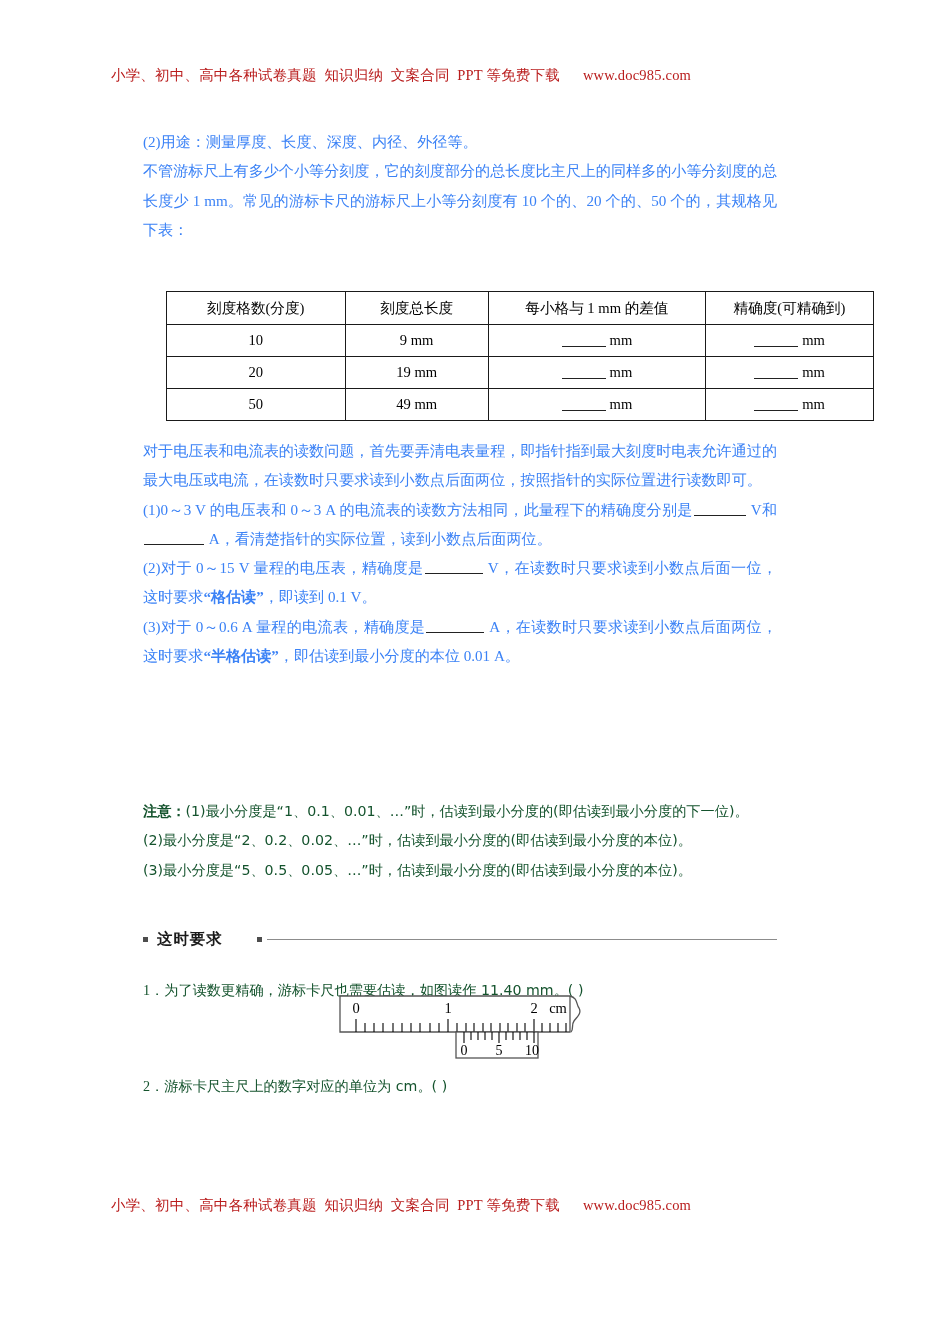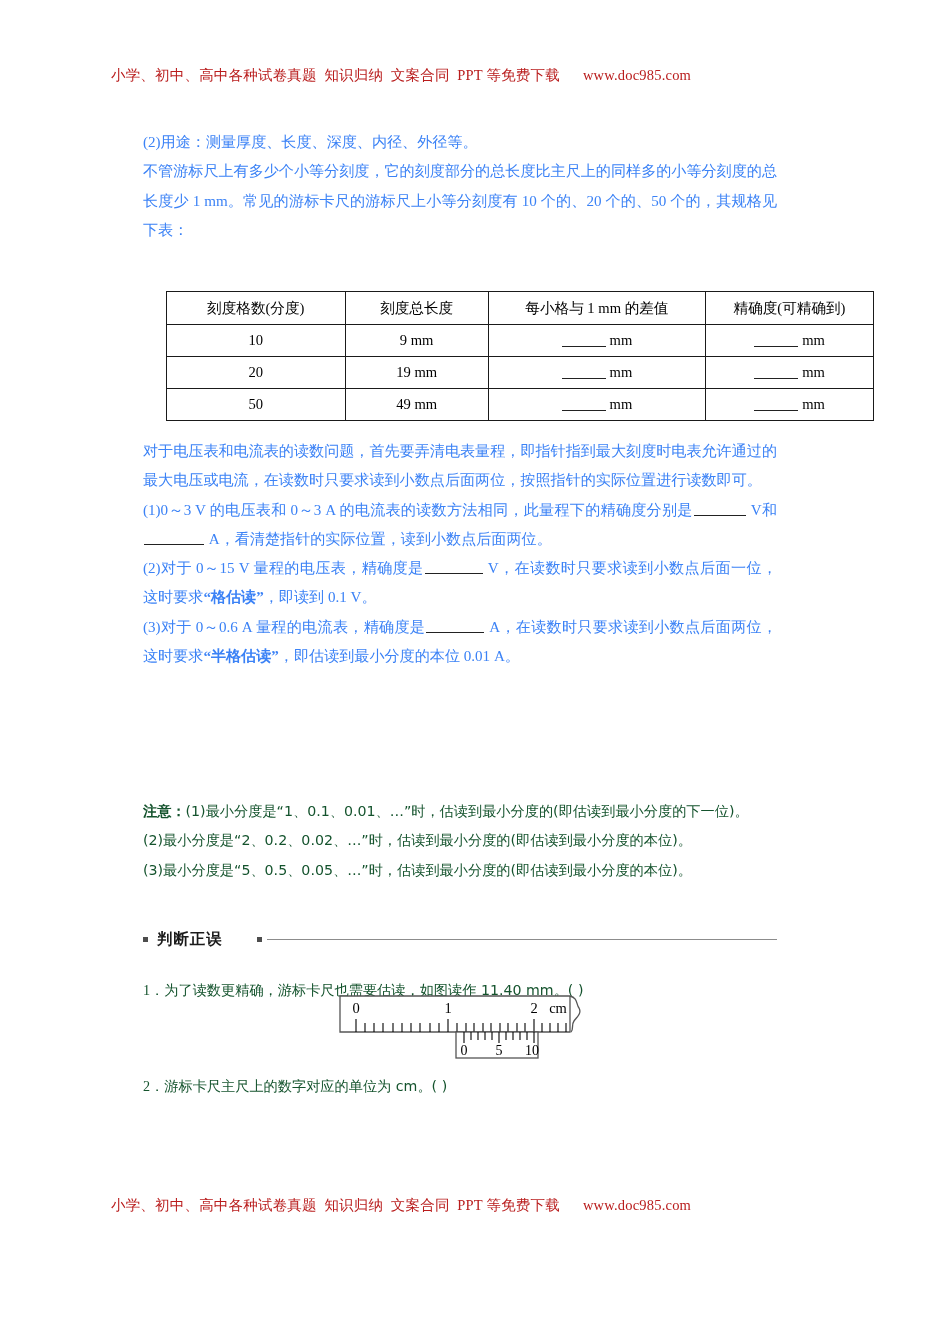--- a/index.html
+++ b/index.html
@@ -202,21 +202,21 @@
   </div>
 
   <div class="content" style="top:797px;">
     <p class="line-hei"><b>注意：</b><span>(1)最小分度是“1、0.1、0.01、…”时，估读到最小分度的(即估读到最小分度的下一位)。</span></p>
     <p class="line-hei">(2)最小分度是“2、0.2、0.02、…”时，估读到最小分度的(即估读到最小分度的本位)。</p>
     <p class="line-hei">(3)最小分度是“5、0.5、0.05、…”时，估读到最小分度的(即估读到最小分度的本位)。</p>
   </div>
 
   <div class="judge-head">
     <span class="sq sq-left"></span>
-    <span class="jtext">判断正误</span>
+    <span class="jtext">这时要求</span>
     <span class="sq sq-right"></span>
     <span class="rule"></span>
   </div>
 
   <div class="q-block" style="top:976px;">
     <p class="line-hei"><span class="num-serif">1．</span><span>为了读数更精确，游标卡尺也需要估读，如图读作 11.40 mm。(       )</span></p>
   </div>
 
   <div class="caliper">
     <svg width="260" height="70" viewBox="0 0 260 70" xmlns="http://www.w3.org/2000/svg">

